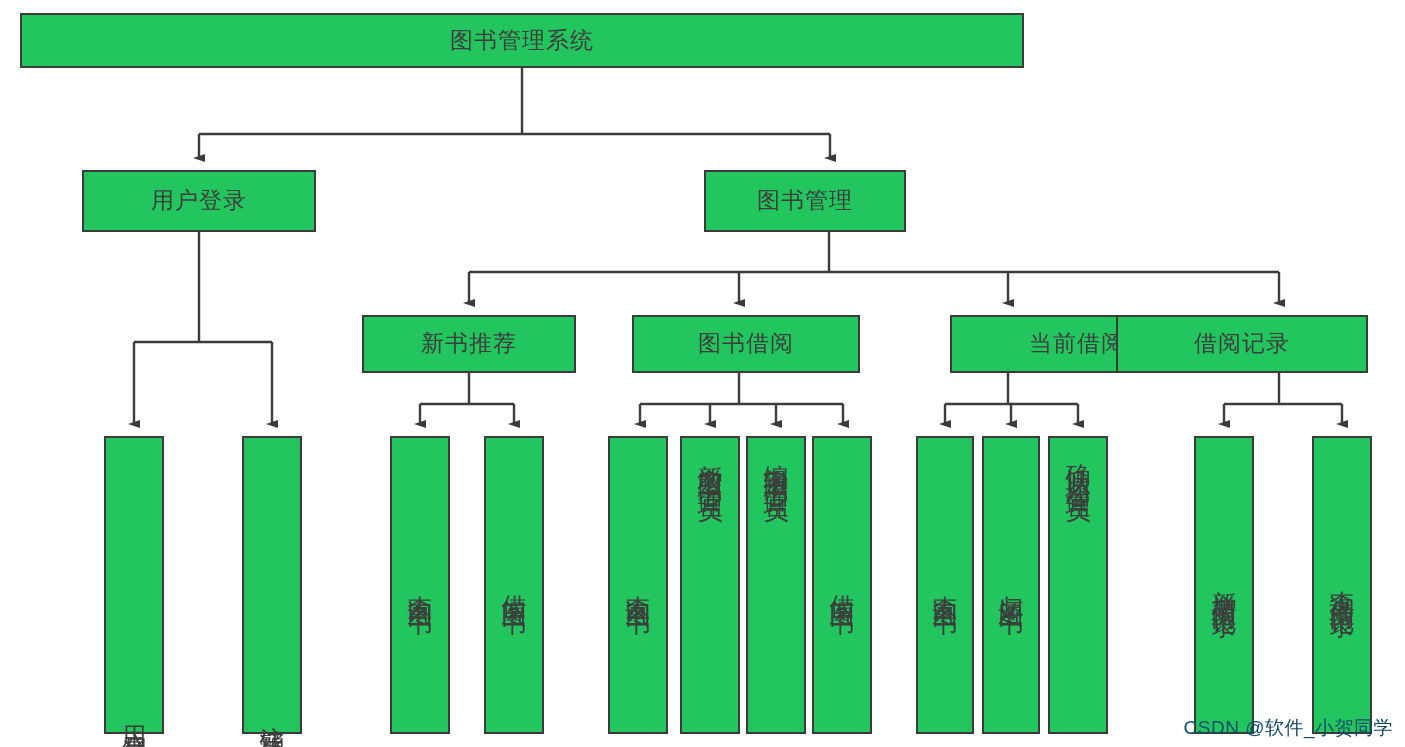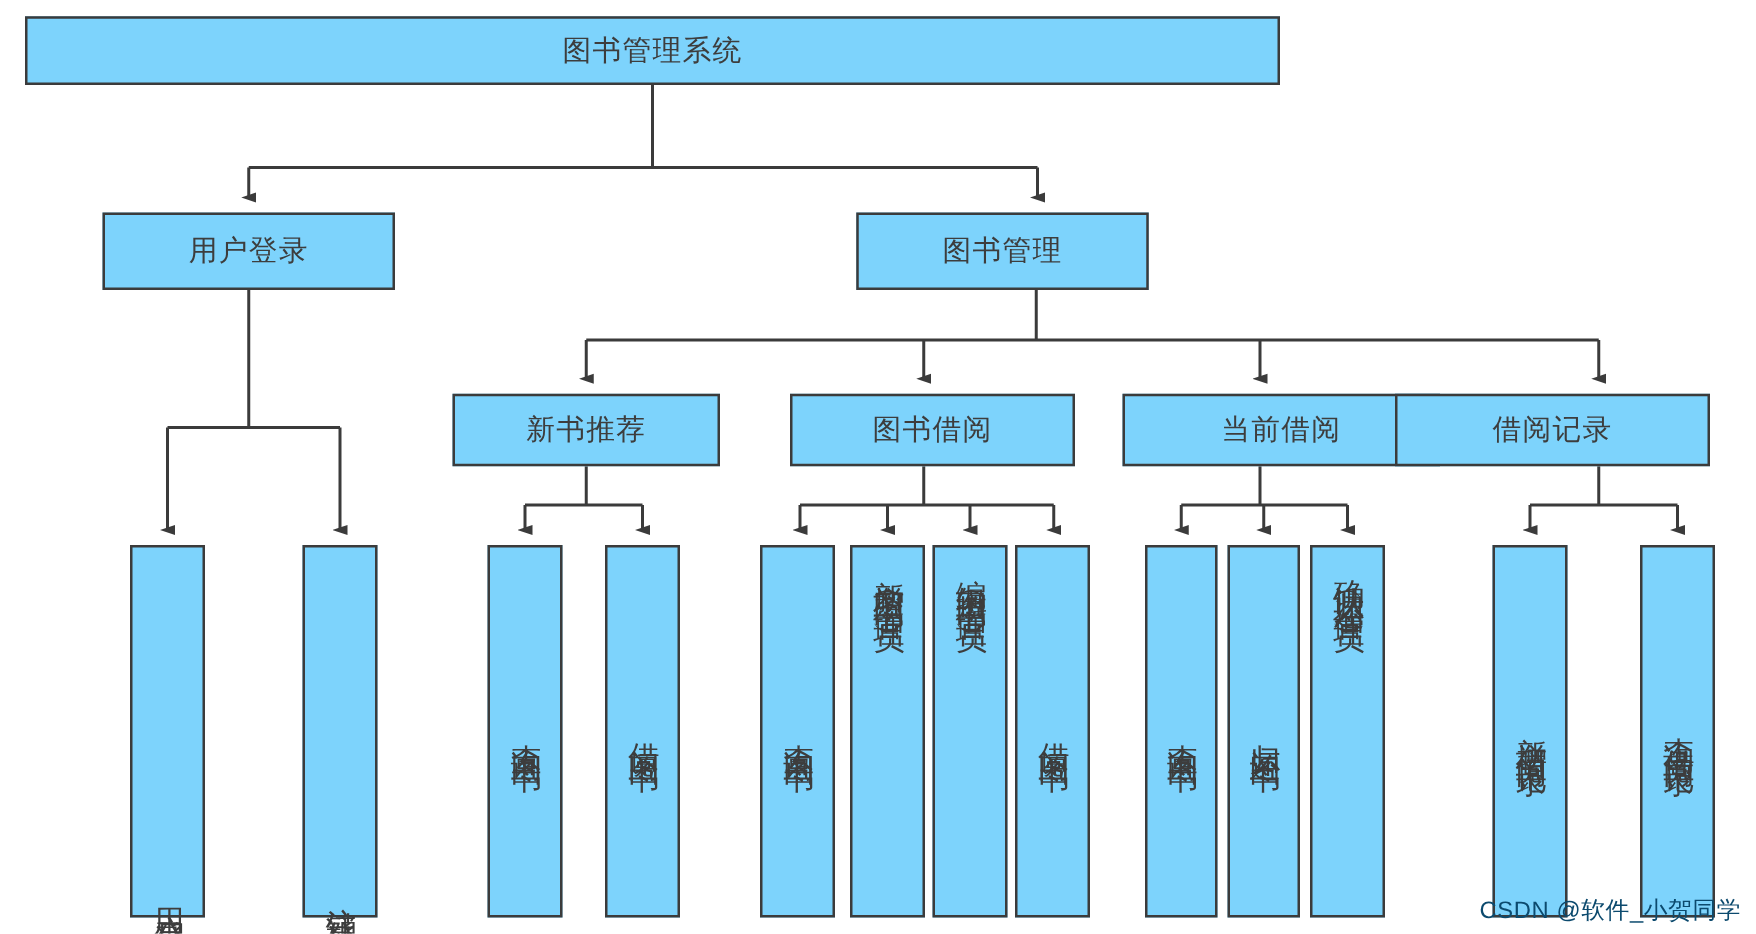--- a/index.html
+++ b/index.html
@@ -15,21 +15,21 @@
     overflow:hidden;
   }
   svg.wires{
     position:absolute;left:0;top:0;
     width:1405px;height:747px;
     pointer-events:none;
   }
   .node{
     position:absolute;
     box-sizing:border-box;
-    background:#7dd3fc;
+    background:#22c55e;
     border:2px solid #3b3b3b;
     display:flex;
     align-items:center;
     justify-content:center;
     color:#3d3d3d;
     letter-spacing:1px;
     z-index:2;
   }
   .node.horiz{
     font-size:23px;
@@ -122,27 +122,27 @@
       <path d="M1224,404 L1342,404"></path>
       <path d="M1224,404 L1224,424" marker-end="url(#arrow)"></path>
       <path d="M1342,404 L1342,424" marker-end="url(#arrow)"></path>
     </g>
   </svg>
 
   <div class="node horiz root" style="left:20px;top:13px;width:1004px;height:55px;">图书管理系统</div>
 
   <div class="node horiz" style="left:82px;top:170px;width:234px;height:62px;">用户登录</div>
 
-  <div class="node horiz" style="left:685px;top:170px;width:234px;height:62px;">图书管理</div>
+  <div class="node horiz" style="left:704px;top:170px;width:202px;height:62px;">图书管理</div>
 
   <div class="node horiz" style="left:362px;top:315px;width:214px;height:58px;font-family:Liberation Serif, serif;">新书推荐</div>
 
   <div class="node horiz" style="left:632px;top:315px;width:228px;height:58px;">图书借阅</div>
 
-  <div class="node horiz" style="left:898px;top:315px;width:254px;height:58px;">当前借阅</div>
+  <div class="node horiz" style="left:950px;top:315px;width:254px;height:58px;">当前借阅</div>
 
   <div class="node horiz" style="left:1116px;top:315px;width:252px;height:58px;">借阅记录</div>
 
   <div class="node leaf bottom" style="left:104px;top:436px;width:60px;height:298px;">用户登录</div>
 
   <div class="node leaf bottom" style="left:242px;top:436px;width:60px;height:298px;">注销登录</div>
 
   <div class="node leaf center" style="left:390px;top:436px;width:60px;height:298px;">查询图书</div>
 
   <div class="node leaf center" style="left:484px;top:436px;width:60px;height:298px;">借阅图书</div>

